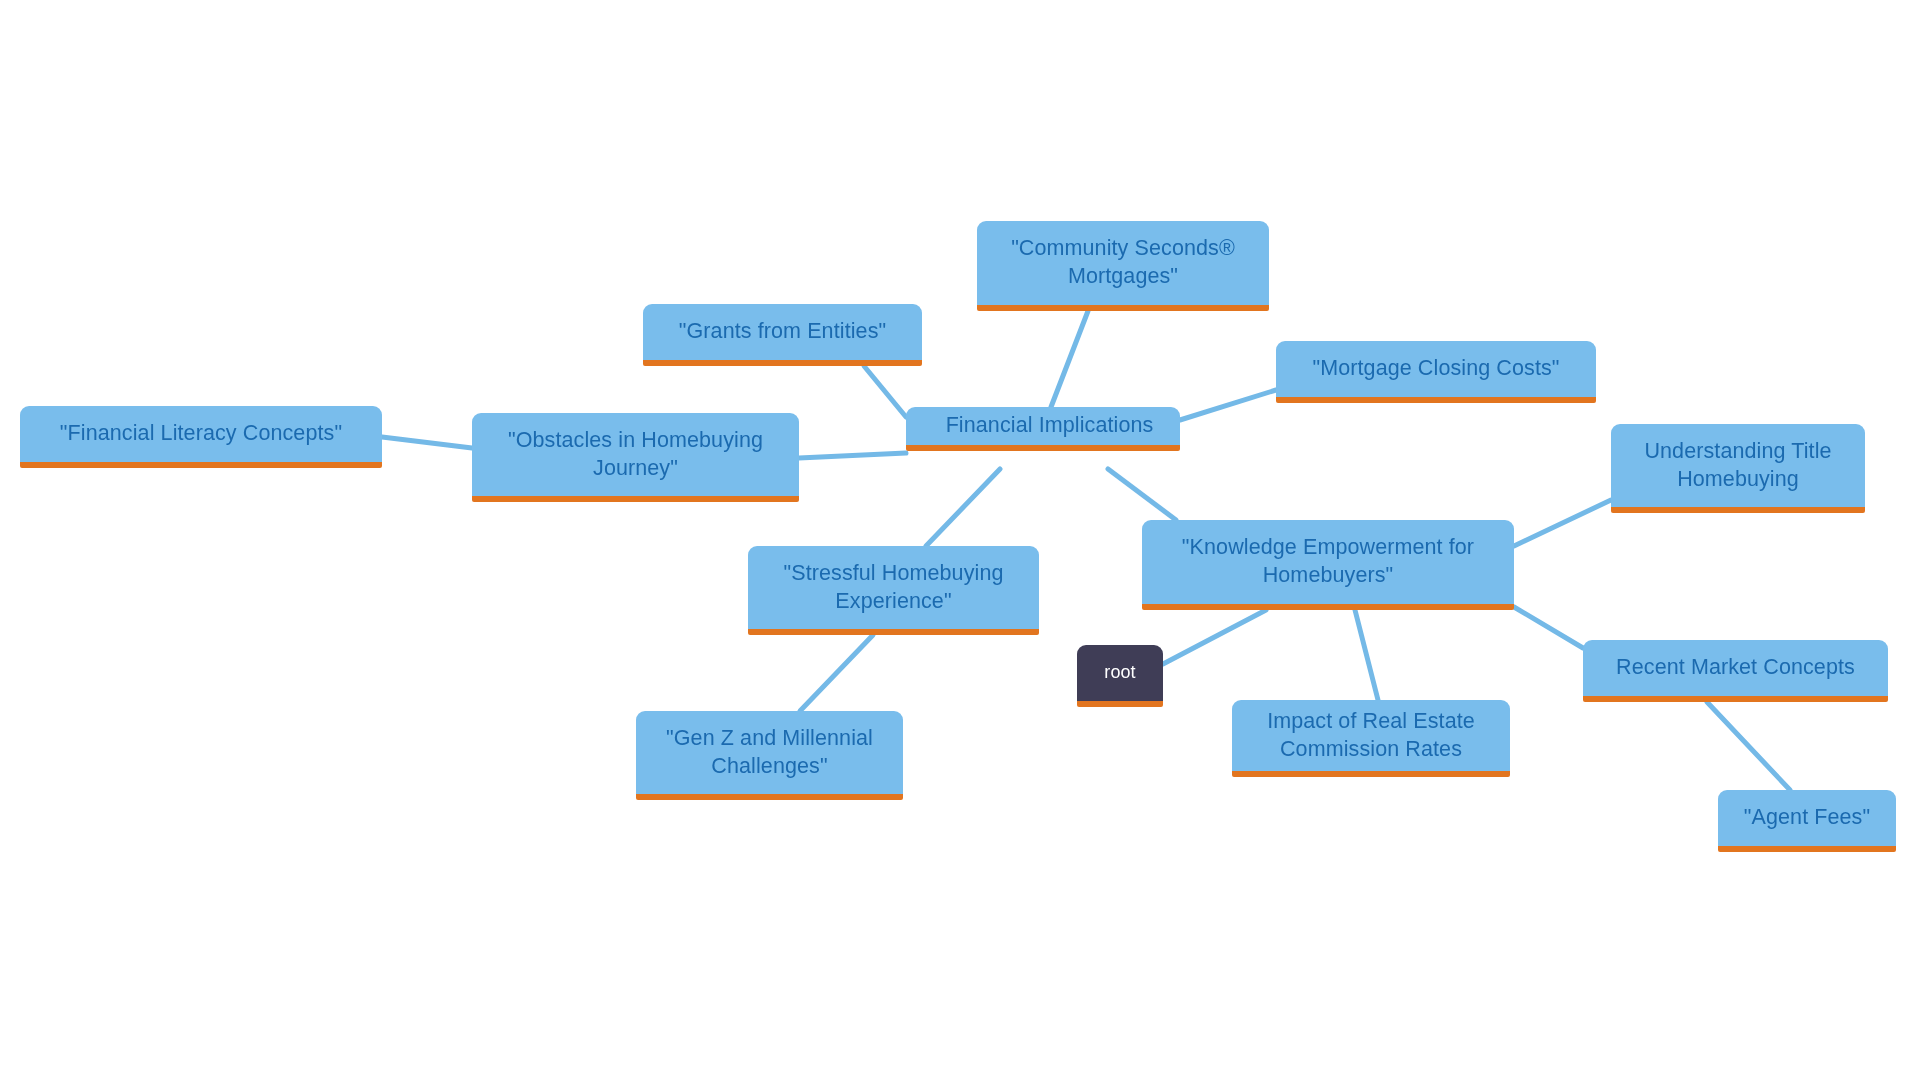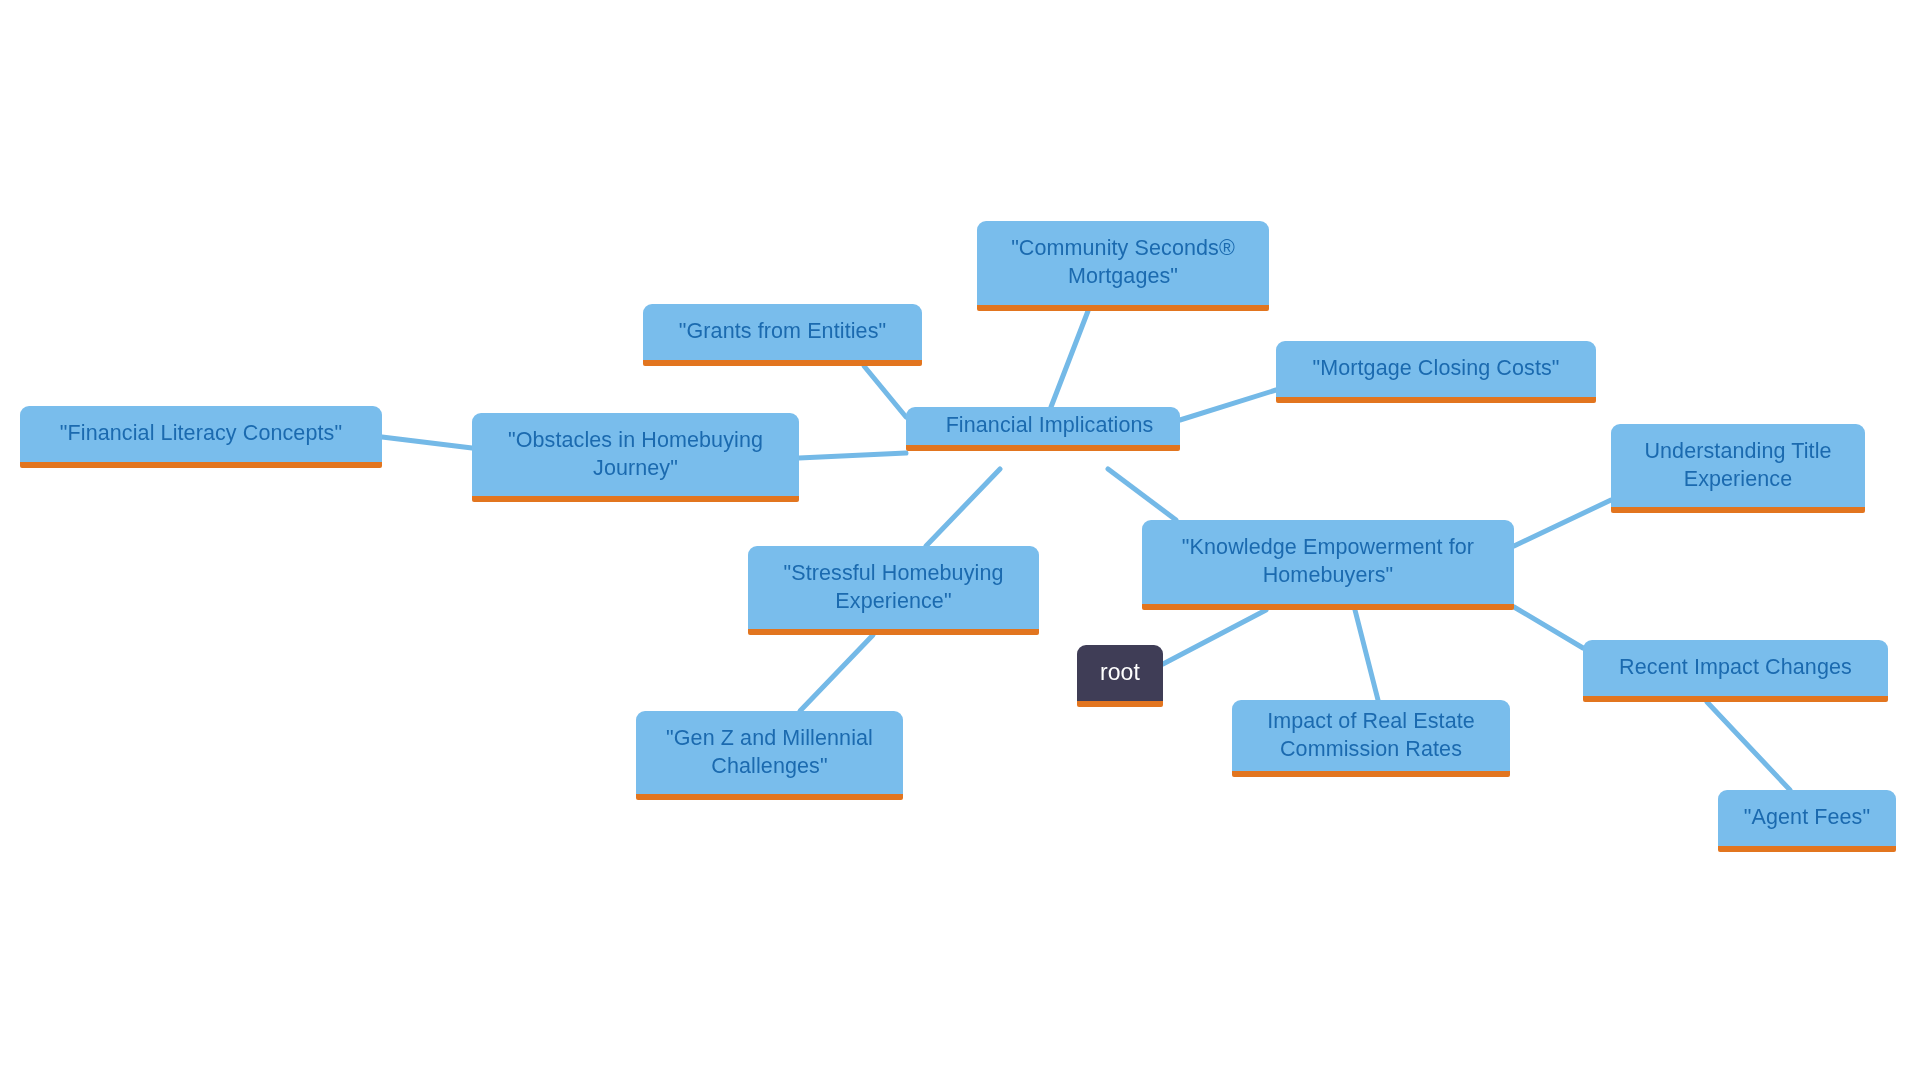--- a/index.html
+++ b/index.html
@@ -42,21 +42,21 @@
     line-height: 1.28;
     letter-spacing: 0.1px;
     padding: 4px 14px;
     white-space: pre-line;
   }
   .node.root-node {
     background: #3f3d56;
     color: #ffffff;
     border-bottom: 6px solid #e2751f;
     border-radius: 9px 9px 2px 2px;
-    font-size: 23px;
+    font-size: 18px;
   }
   .node-label {
     display: block;
     width: 100%;
   }
 </style>
 </head>
 <body>
 
 <div id="mindmap-canvas">
@@ -74,24 +74,24 @@
       <line x1="1000" y1="469" x2="926" y2="546" stroke="#74b9e7" stroke-width="5" stroke-linecap="round"></line>
       <line x1="472" y1="448" x2="382" y2="437" stroke="#74b9e7" stroke-width="5" stroke-linecap="round"></line>
       <line x1="873" y1="635" x2="800" y2="711" stroke="#74b9e7" stroke-width="5" stroke-linecap="round"></line>
     </svg>
   <div id="node-layer">
       <div class="node root-node" style="left: 1077px; top: 645px; width: 86px; height: 62px; background: rgb(63, 61, 86); color: rgb(255, 255, 255); border-bottom-color: rgb(226, 117, 31);"><span class="node-label">root</span></div>
       <div class="node" style="left: 1142px; top: 520px; width: 372px; height: 90px; background: rgb(121, 189, 236); color: rgb(27, 106, 175); border-bottom-color: rgb(226, 117, 31);"><span class="node-label">"Knowledge Empowerment for
 Homebuyers"</span></div>
       <div class="node" style="left: 906px; top: 407px; width: 274px; height: 44px; background: rgb(121, 189, 236); color: rgb(27, 106, 175); border-bottom-color: rgb(226, 117, 31); padding-left: 27px;"><span class="node-label">Financial Implications</span></div>
       <div class="node" style="left: 1611px; top: 424px; width: 254px; height: 89px; background: rgb(121, 189, 236); color: rgb(27, 106, 175); border-bottom-color: rgb(226, 117, 31);"><span class="node-label">Understanding Title
-Experience</span></div>
+Homebuying</span></div>
       <div class="node" style="left: 1232px; top: 700px; width: 278px; height: 77px; background: rgb(121, 189, 236); color: rgb(27, 106, 175); border-bottom-color: rgb(226, 117, 31);"><span class="node-label">Impact of Real Estate
 Commission Rates</span></div>
-      <div class="node" style="left: 1583px; top: 640px; width: 305px; height: 62px; background: rgb(121, 189, 236); color: rgb(27, 106, 175); border-bottom-color: rgb(226, 117, 31);"><span class="node-label">Recent Impact Changes</span></div>
+      <div class="node" style="left: 1583px; top: 640px; width: 305px; height: 62px; background: rgb(121, 189, 236); color: rgb(27, 106, 175); border-bottom-color: rgb(226, 117, 31);"><span class="node-label">Recent Market Concepts</span></div>
       <div class="node" style="left: 1718px; top: 790px; width: 178px; height: 62px; background: rgb(121, 189, 236); color: rgb(27, 106, 175); border-bottom-color: rgb(226, 117, 31);"><span class="node-label">"Agent Fees"</span></div>
       <div class="node" style="left: 977px; top: 221px; width: 292px; height: 90px; background: rgb(121, 189, 236); color: rgb(27, 106, 175); border-bottom-color: rgb(226, 117, 31);"><span class="node-label">"Community Seconds®
 Mortgages"</span></div>
       <div class="node" style="left: 643px; top: 304px; width: 279px; height: 62px; background: rgb(121, 189, 236); color: rgb(27, 106, 175); border-bottom-color: rgb(226, 117, 31);"><span class="node-label">"Grants from Entities"</span></div>
       <div class="node" style="left: 1276px; top: 341px; width: 320px; height: 62px; background: rgb(121, 189, 236); color: rgb(27, 106, 175); border-bottom-color: rgb(226, 117, 31);"><span class="node-label">"Mortgage Closing Costs"</span></div>
       <div class="node" style="left: 472px; top: 413px; width: 327px; height: 89px; background: rgb(121, 189, 236); color: rgb(27, 106, 175); border-bottom-color: rgb(226, 117, 31);"><span class="node-label">"Obstacles in Homebuying
 Journey"</span></div>
       <div class="node" style="left: 20px; top: 406px; width: 362px; height: 62px; background: rgb(121, 189, 236); color: rgb(27, 106, 175); border-bottom-color: rgb(226, 117, 31);"><span class="node-label">"Financial Literacy Concepts"</span></div>
       <div class="node" style="left: 748px; top: 546px; width: 291px; height: 89px; background: rgb(121, 189, 236); color: rgb(27, 106, 175); border-bottom-color: rgb(226, 117, 31);"><span class="node-label">"Stressful Homebuying
 Experience"</span></div>

